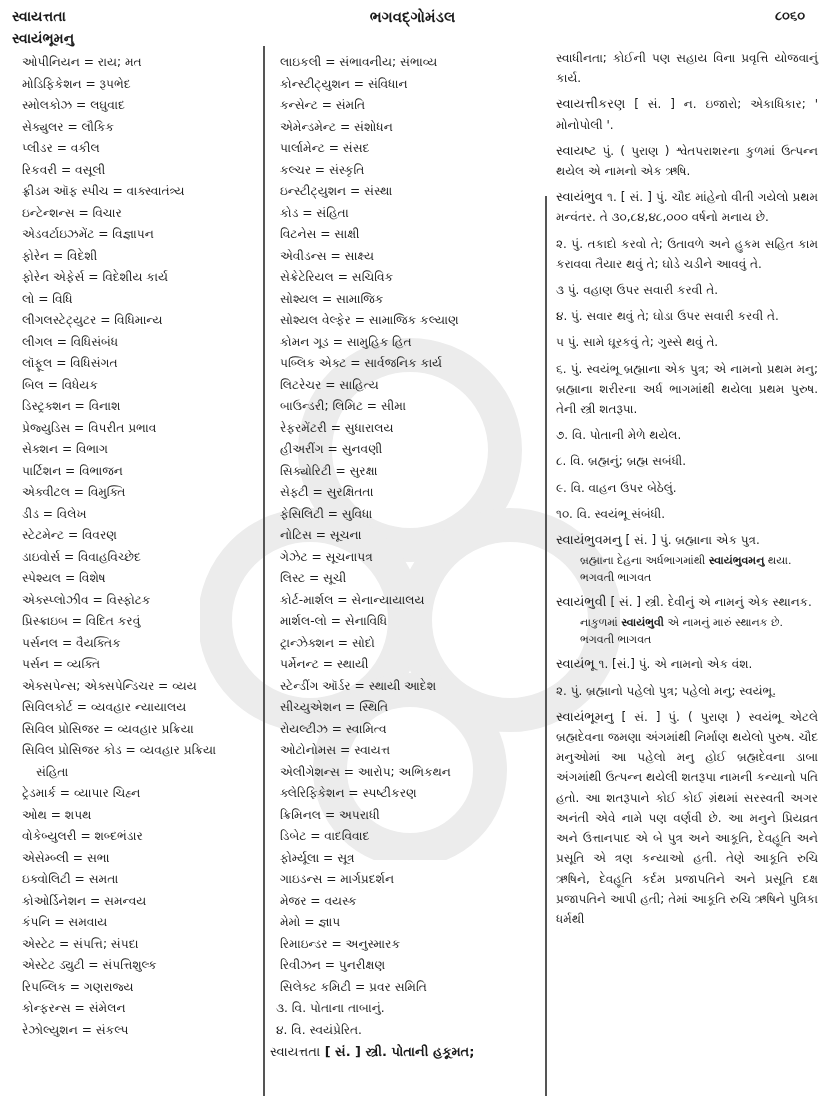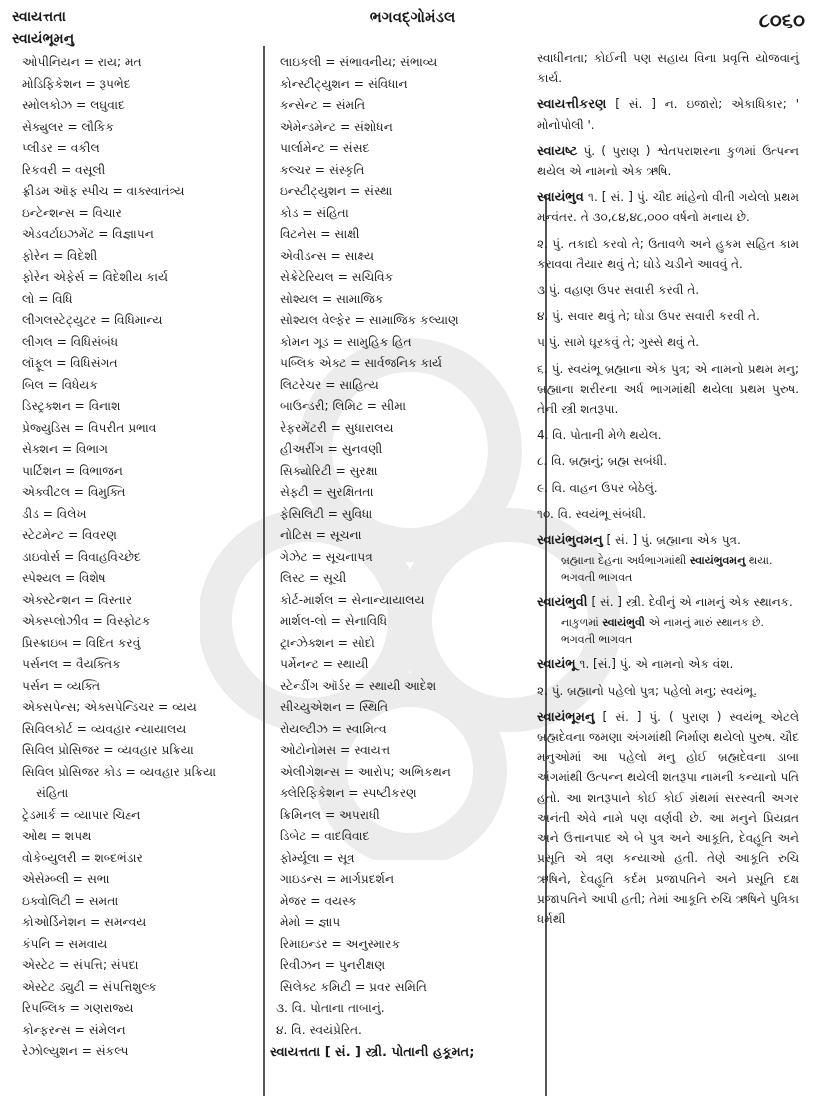--- a/index.html
+++ b/index.html
@@ -11,41 +11,41 @@
     }
     .watermark {
       position: absolute; left: 200px; top: 300px; width: 420px; height: 560px;
       pointer-events: none; z-index: 0;
     }
     .header {
       position: absolute; top: 4px; left: 0; width: 825px; height: 22px;
     }
     .hdr-left { position: absolute; left: 12px; top: 4px; font-size: 14px; font-weight: bold; }
     .hdr-center { position: absolute; left: 0; right: 0; top: 4px; text-align: center; font-size: 15px; font-weight: bold; }
-    .hdr-right { position: absolute; right: 20px; top: 4px; font-size: 20px; font-weight: bold; }
+    .hdr-right { position: absolute; right: 20px; top: 4px; font-size: 13px; font-weight: bold; }
     .subhead { position: absolute; left: 12px; top: 30px; font-size: 14px; font-weight: bold; }
 
     .col {
       position: absolute; z-index: 1;
       font-size: 12.2px; line-height: 21.5px;
     }
     .col-left { left: 22px; top: 52px; width: 236px; }
     .col-mid  { left: 280px; top: 52px; width: 258px; }
-    .col-right { left: 537px; top: 48px; width: 262px; font-size: 12px; line-height: 20.2px; }
+    .col-right { left: 556px; top: 48px; width: 262px; font-size: 12px; line-height: 20.2px; }
 
     .divider { position: absolute; width: 1.5px; background: #555; z-index: 1; }
     .div1 { left: 263px; top: 46px; height: 1050px; }
     .div2 { left: 545px; top: 196px; height: 900px; }
 
     .row { white-space: nowrap; }
     .bold { font-weight: bold; }
     .mid-bottom { margin-left: -10px; font-size: 13px; font-weight: bold; }
 
     .entry { margin-bottom: 6px; text-align: justify; }
-    .hw { font-weight: bold; font-size: 13px; }
+    .hw { font-weight: normal; font-size: 13px; }
     .quote {
       font-size: 11px; line-height: 17px; padding-left: 24px; display: block; margin-top: 2px;
     }
     .quote .src { display: block; text-align: left; padding-right: 4px; }
   </style>
 </head>
 <body>
 
 <svg class="watermark" viewBox="0 0 420 560">
   <g fill="none" stroke="#ececec" stroke-width="34">
@@ -85,21 +85,20 @@
     <div class="row">બિલ = વિધેયક</div>
     <div class="row">ડિસ્ટ્રક્શન = વિનાશ</div>
     <div class="row">પ્રેજ્યુડિસ = વિપરીત પ્રભાવ</div>
     <div class="row">સેક્શન = વિભાગ</div>
     <div class="row">પાર્ટિશન = વિભાજન</div>
     <div class="row">એક્વીટલ = વિમુક્તિ</div>
     <div class="row">ડીડ = વિલેખ</div>
     <div class="row">સ્ટેટમેન્ટ = વિવરણ</div>
     <div class="row">ડાઇવોર્સ = વિવાહવિચ્છેદ</div>
     <div class="row">સ્પેશ્યલ = વિશેષ</div>
-    <div class="row">એક્સ્ટેન્શન = વિસ્તાર</div>
     <div class="row">એક્સ્પ્લોઝીવ = વિસ્ફોટક</div>
     <div class="row">પ્રિસ્ક્રાઇબ = વિદિત કરવું</div>
     <div class="row">પર્સનલ = વૈયક્તિક</div>
     <div class="row">પર્સન = વ્યક્તિ</div>
     <div class="row">એક્સપેન્સ; એક્સપેન્ડિચર = વ્યય</div>
     <div class="row">સિવિલકોર્ટ = વ્યવહાર ન્યાયાલય</div>
     <div class="row">સિવિલ પ્રોસિજર = વ્યવહાર પ્રક્રિયા</div>
     <div class="row">સિવિલ પ્રોસિજર કોડ = વ્યવહાર પ્રક્રિયા</div>
     <div class="row" style="padding-left: 14px;">  સંહિતા</div>
     <div class="row">ટ્રેડમાર્ક = વ્યાપાર ચિહ્ન</div>
@@ -169,21 +168,21 @@
 <div class="col col-right" id="col-right">
     <div class="entry"><span>સ્વાધીનતા; કોઈની પણ સહાય વિના પ્રવૃત્તિ યોજવાનું કાર્ય.</span></div>
     <div class="entry"><span class="hw">સ્વાયત્તીકરણ</span> <span>[ સં. ] ન. ઇજારો; એકાધિકાર; ' મોનોપોલી '.</span></div>
     <div class="entry"><span class="hw">સ્વાયષ્ટ</span> <span>પું. ( પુરાણ ) શ્વેતપરાશરના કુળમાં ઉત્પન્ન થયેલ એ નામનો એક ઋષિ.</span></div>
     <div class="entry"><span class="hw">સ્વાયંભુવ</span> <span>૧. [ સં. ] પું. ચૌદ માંહેનો વીતી ગયેલો પ્રથમ મન્વંતર. તે ૩૦,૮૪,૪૮,૦૦૦ વર્ષનો મનાય છે.</span></div>
     <div class="entry"><span>૨. પું. તકાદો કરવો તે; ઉતાવળે અને હુકમ સહિત કામ કરાવવા તૈયાર થવું તે; ઘોડે ચડીને આવવું તે.</span></div>
     <div class="entry"><span>૩ પું. વહાણ ઉપર સવારી કરવી તે.</span></div>
     <div class="entry"><span>૪. પું. સવાર થવું તે; ઘોડા ઉપર સવારી કરવી તે.</span></div>
     <div class="entry"><span>૫ પું. સામે ઘૂરકવું તે; ગુસ્સે થવું તે.</span></div>
     <div class="entry"><span>૬. પું. સ્વયંભૂ બ્રહ્માના એક પુત્ર; એ નામનો પ્રથમ મનુ; બ્રહ્માના શરીરના અર્ધ ભાગમાંથી થયેલા પ્રથમ પુરુષ. તેની સ્ત્રી શતરૂપા.</span></div>
-    <div class="entry"><span>4. વિ. પોતાની મેળે થયેલ.</span></div>
+    <div class="entry"><span>૭. વિ. પોતાની મેળે થયેલ.</span></div>
     <div class="entry"><span>૮. વિ. બ્રહ્મનું; બ્રહ્મ સબંધી.</span></div>
     <div class="entry"><span>૯. વિ. વાહન ઉપર બેઠેલું.</span></div>
     <div class="entry"><span>૧૦. વિ. સ્વયંભૂ સંબંધી.</span></div>
     <div class="entry"><span class="hw">સ્વાયંભુવમનુ</span> <span>[ સં. ] પું. બ્રહ્માના એક પુત્ર.</span><span class="quote"><span>બ્રહ્માના દેહના અર્ધભાગમાંથી </span><span class="bold">સ્વાયંભુવમનુ</span><span> થયા.</span><span class="src">ભગવતી ભાગવત</span></span></div>
     <div class="entry"><span class="hw">સ્વાયંભુવી</span> <span>[ સં. ] સ્ત્રી. દેવીનું એ નામનું એક સ્થાનક.</span><span class="quote"><span>નાકુળમાં </span><span class="bold">સ્વાયંભુવી</span><span> એ નામનું મારું સ્થાનક છે.</span><span class="src">ભગવતી ભાગવત</span></span></div>
     <div class="entry"><span class="hw">સ્વાયંભૂ</span> <span>૧. [સં.] પું. એ નામનો એક વંશ.</span></div>
     <div class="entry"><span>૨. પું. બ્રહ્માનો પહેલો પુત્ર; પહેલો મનુ; સ્વયંભૂ.</span></div>
     <div class="entry"><span class="hw">સ્વાયંભૂમનુ</span> <span>[ સં. ] પું. ( પુરાણ ) સ્વયંભૂ એટલે બ્રહ્મદેવના જમણા અંગમાંથી નિર્માણ થયેલો પુરુષ. ચૌદ મનુઓમાં આ પહેલો મનુ હોઈ બ્રહ્મદેવના ડાબા અંગમાંથી ઉત્પન્ન થયેલી શતરૂપા નામની કન્યાનો પતિ હતો. આ શતરૂપાને કોઈ કોઈ ગ્રંથમાં સરસ્વતી અગર અનંતી એવે નામે પણ વર્ણવી છે. આ મનુને પ્રિયવ્રત અને ઉત્તાનપાદ એ બે પુત્ર અને આકૂતિ, દેવહૂતિ અને પ્રસૂતિ એ ત્રણ કન્યાઓ હતી. તેણે આકૂતિ રુચિ ઋષિને, દેવહૂતિ કર્દમ પ્રજાપતિને અને પ્રસૂતિ દક્ષ પ્રજાપતિને આપી હતી; તેમાં આકૂતિ રુચિ ઋષિને પુત્રિકા ધર્મથી</span></div>
   </div>
 

